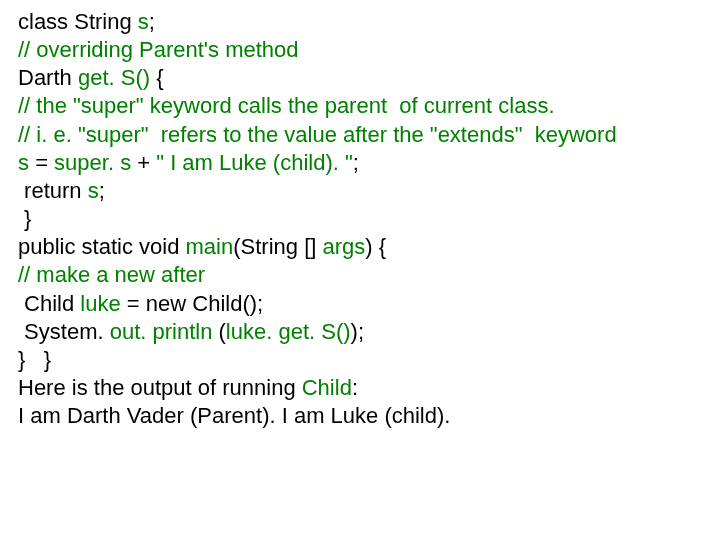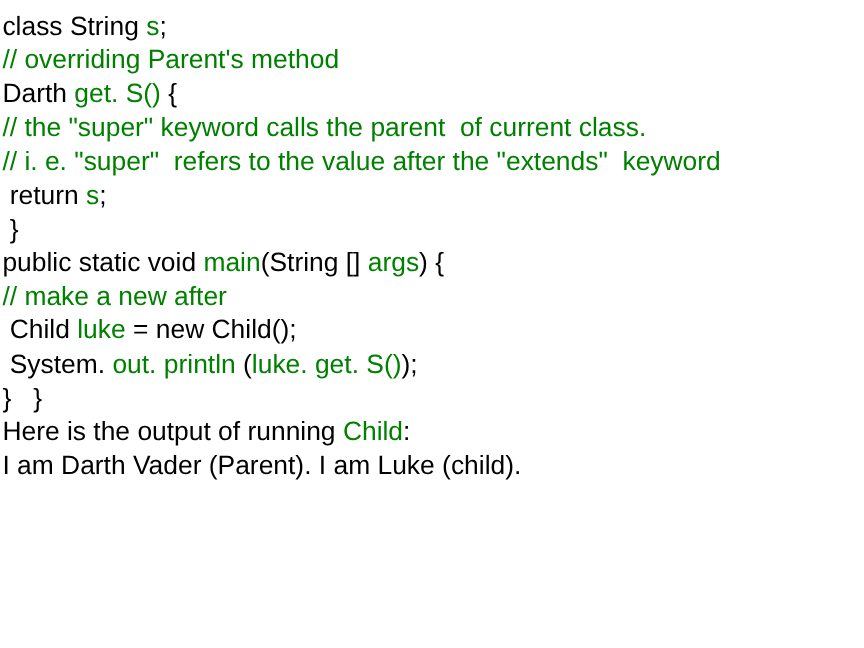--- a/index.html
+++ b/index.html
@@ -8,37 +8,38 @@
     width: 720px;
     height: 540px;
     background: #ffffff;
     font-family: Arial, Helvetica, sans-serif;
     font-size: 22px;
     line-height: 1.28;
     color: #000000;
     overflow: hidden;
   }
   .page {
-    padding: 8px 2px;
+    padding: 8px 18px;
   }
   .line {
     white-space: pre;
   }
   .green { color: #008000; }
   .black { color: #000000; }
 </style>
 </head>
 <body>
 
 <div class="page" id="code-container">
     <div class="line"><span class="black">class String </span><span class="green">s</span><span class="black">;</span></div>
     <div class="line"><span class="green">// overriding Parent's method</span></div>
     <div class="line"><span class="black">Darth </span><span class="green">get. S()</span><span class="black"> {</span></div>
     <div class="line"><span class="green">// the "super" keyword calls the parent  of current class.</span></div>
     <div class="line"><span class="green">// i. e. "super"  refers to the value after the "extends"  keyword</span></div>
+    <div class="line"><span class="green">s </span><span class="black">= </span><span class="green">super. s </span><span class="black">+ </span><span class="green">" I am Luke (child). "</span><span class="black">;</span></div>
     <div class="line"><span class="black"> return </span><span class="green">s</span><span class="black">;</span></div>
     <div class="line"><span class="black"> }</span></div>
     <div class="line"><span class="black">public static void </span><span class="green">main</span><span class="black">(String [] </span><span class="green">args</span><span class="black">) {</span></div>
     <div class="line"><span class="green">// make a new after</span></div>
     <div class="line"><span class="black"> Child </span><span class="green">luke </span><span class="black">= new Child();</span></div>
     <div class="line"><span class="black"> System. </span><span class="green">out. println </span><span class="black">(</span><span class="green">luke. get. S()</span><span class="black">);</span></div>
     <div class="line"><span class="black">}   }</span></div>
     <div class="line"><span class="black">Here is the output of running </span><span class="green">Child</span><span class="black">:</span></div>
     <div class="line"><span class="black">I am Darth Vader (Parent). I am Luke (child).</span></div>
   </div>

